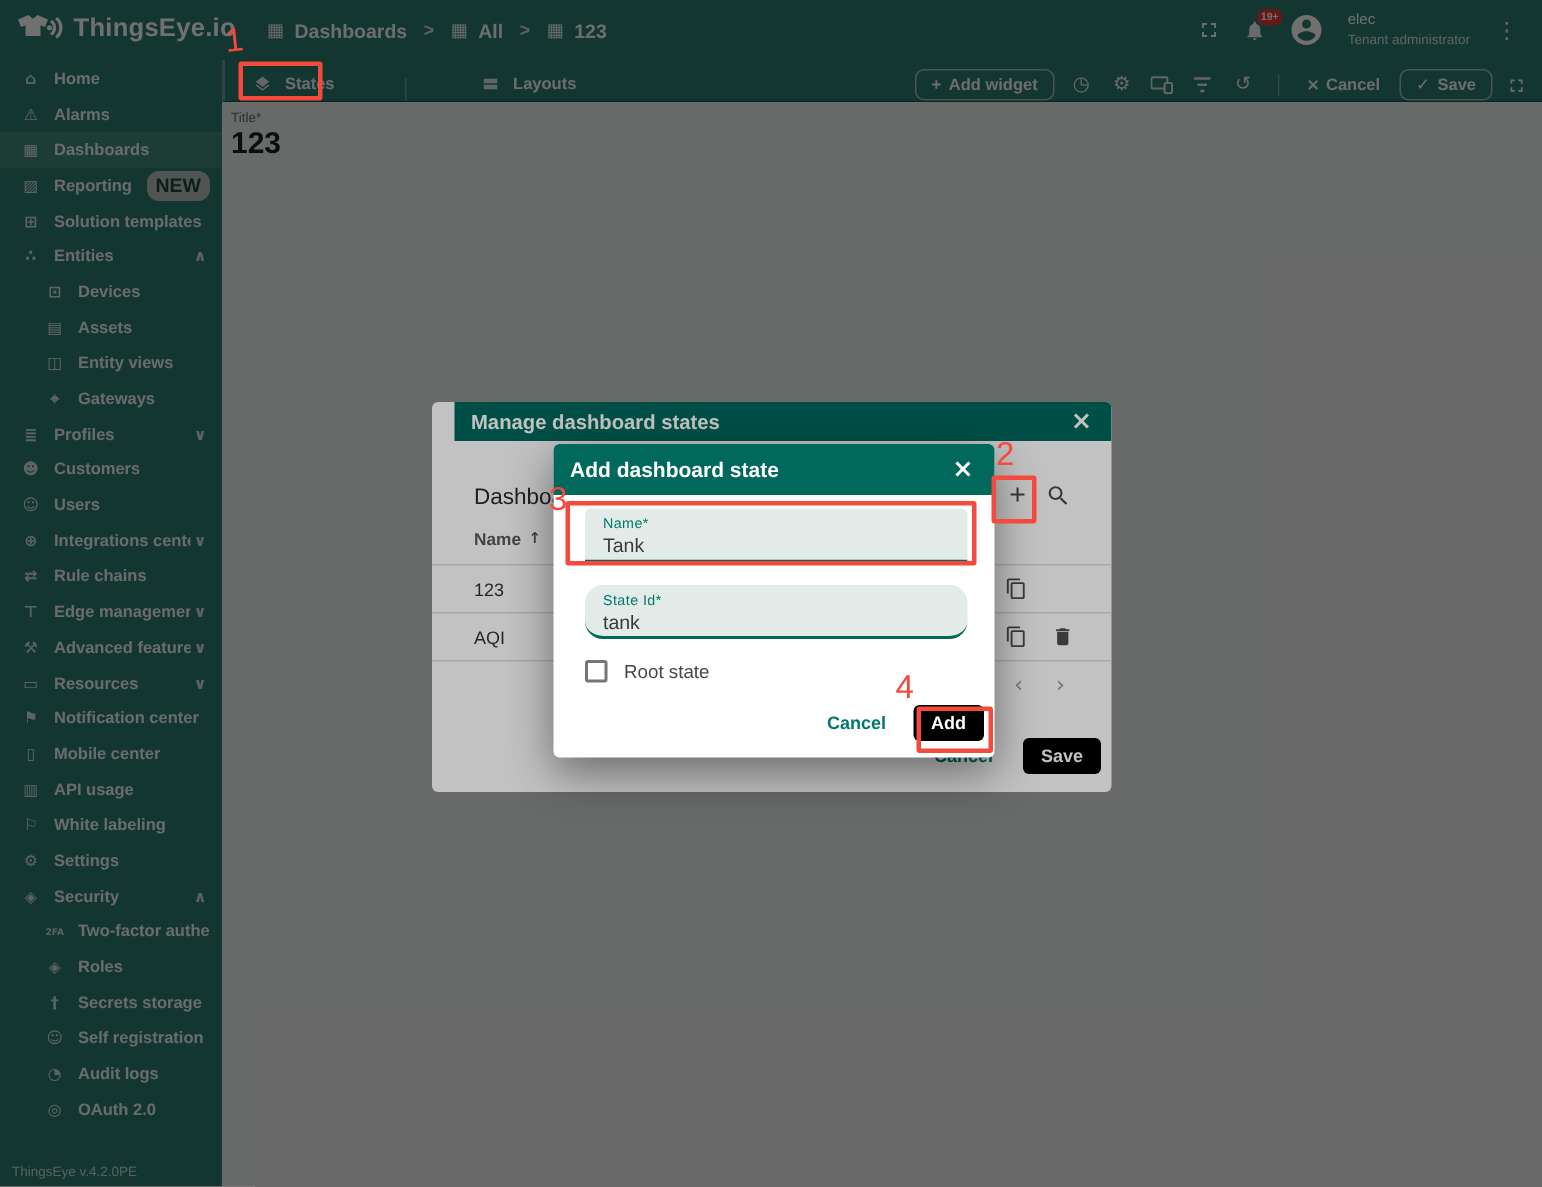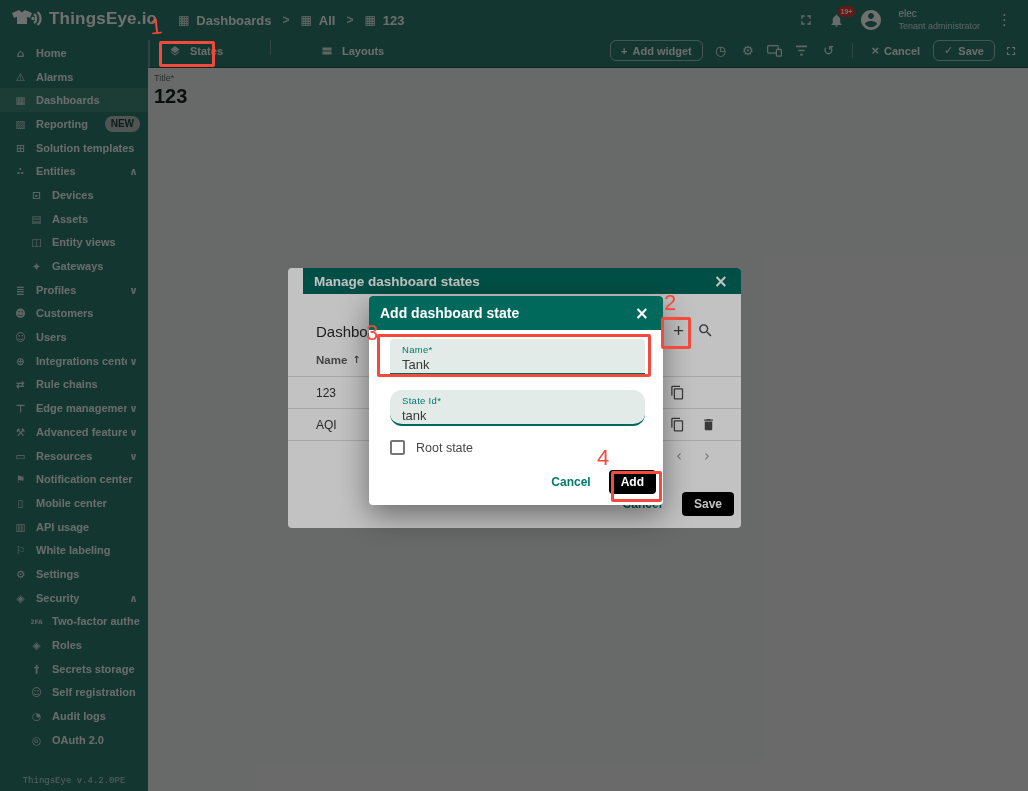--- a/index.html
+++ b/index.html
@@ -30,28 +30,28 @@
 
   
   .sidebar { position:absolute; left:0; top:40px; width:148px; bottom:0; background:#2e7d6e;
              z-index:1; display:flex; flex-direction:column; padding-top:1px; overflow:hidden; }
   .side-item { display:flex; align-items:center; height:23.7px; flex:none; padding:0 8px 0 14px;
                color:rgba(255,255,255,.92); font-size:11px; font-weight:bold; cursor:pointer; }
   .side-item.indent { padding-left:30px; }
   .side-item.active { background:rgba(255,255,255,.1); }
   .side-item .icon { width:13px; font-size:10.5px; opacity:.85; text-align:center; flex:none; }
   .side-label { margin-left:9px; white-space:nowrap; overflow:hidden; }
-  .side-badge { margin-left:auto; background:#b7c2bd; color:#1c453c; font-size:10px; font-weight:bold;
+  .side-badge { margin-left:auto; background:#b7c2bd; color:#1c453c; font-size:13px; font-weight:bold;
                 border-radius:8px; padding:2px 6px; line-height:1.2; }
   .chev { margin-left:auto; font-size:9px; opacity:.8; }
-  .version { margin-top:auto; text-align:center; padding:4px 8px 5px; font-size:9px; color:rgba(255,255,255,.72);font-family:Liberation Mono, monospace; }
+  .version { margin-top:auto; text-align:left; padding:4px 8px 5px; font-size:9px; color:rgba(255,255,255,.72); }
 
   
   .toolbar2 { position:absolute; left:148px; top:40px; right:0; height:28px; background:#2e7d6e;
-              display:flex; align-items:flex-start; z-index:1; padding:0 10px 0 10px;
+              display:flex; align-items:flex-end; z-index:1; padding:0 10px 0 10px;
               border-left:2px solid rgba(255,255,255,.28); border-bottom:1px solid rgba(0,0,0,.25);
               color:rgba(255,255,255,.95);gap:36px; }
   .tb-btn { display:flex; align-items:center; gap:6px; font-size:11px; font-weight:bold; padding:0 6px; height:22px; }
   .tb-div { width:1px; height:15px; background:rgba(255,255,255,.3); margin:0 5px; }
   .tb-right { margin-left:auto; display:flex; align-items:center; gap:9px; }
   .tb-outline { border:1px solid rgba(255,255,255,.55); border-radius:6px; padding:0 10px; height:21px;
                 display:flex; align-items:center; gap:5px; font-size:11px; font-weight:bold; }
   .tb-icon { width:18px; text-align:center; font-size:13px; opacity:.92; display:flex; justify-content:center; }
   .tb-text-btn { display:flex; align-items:center; gap:4px; font-size:11px; font-weight:bold; padding:0 4px; }
 

